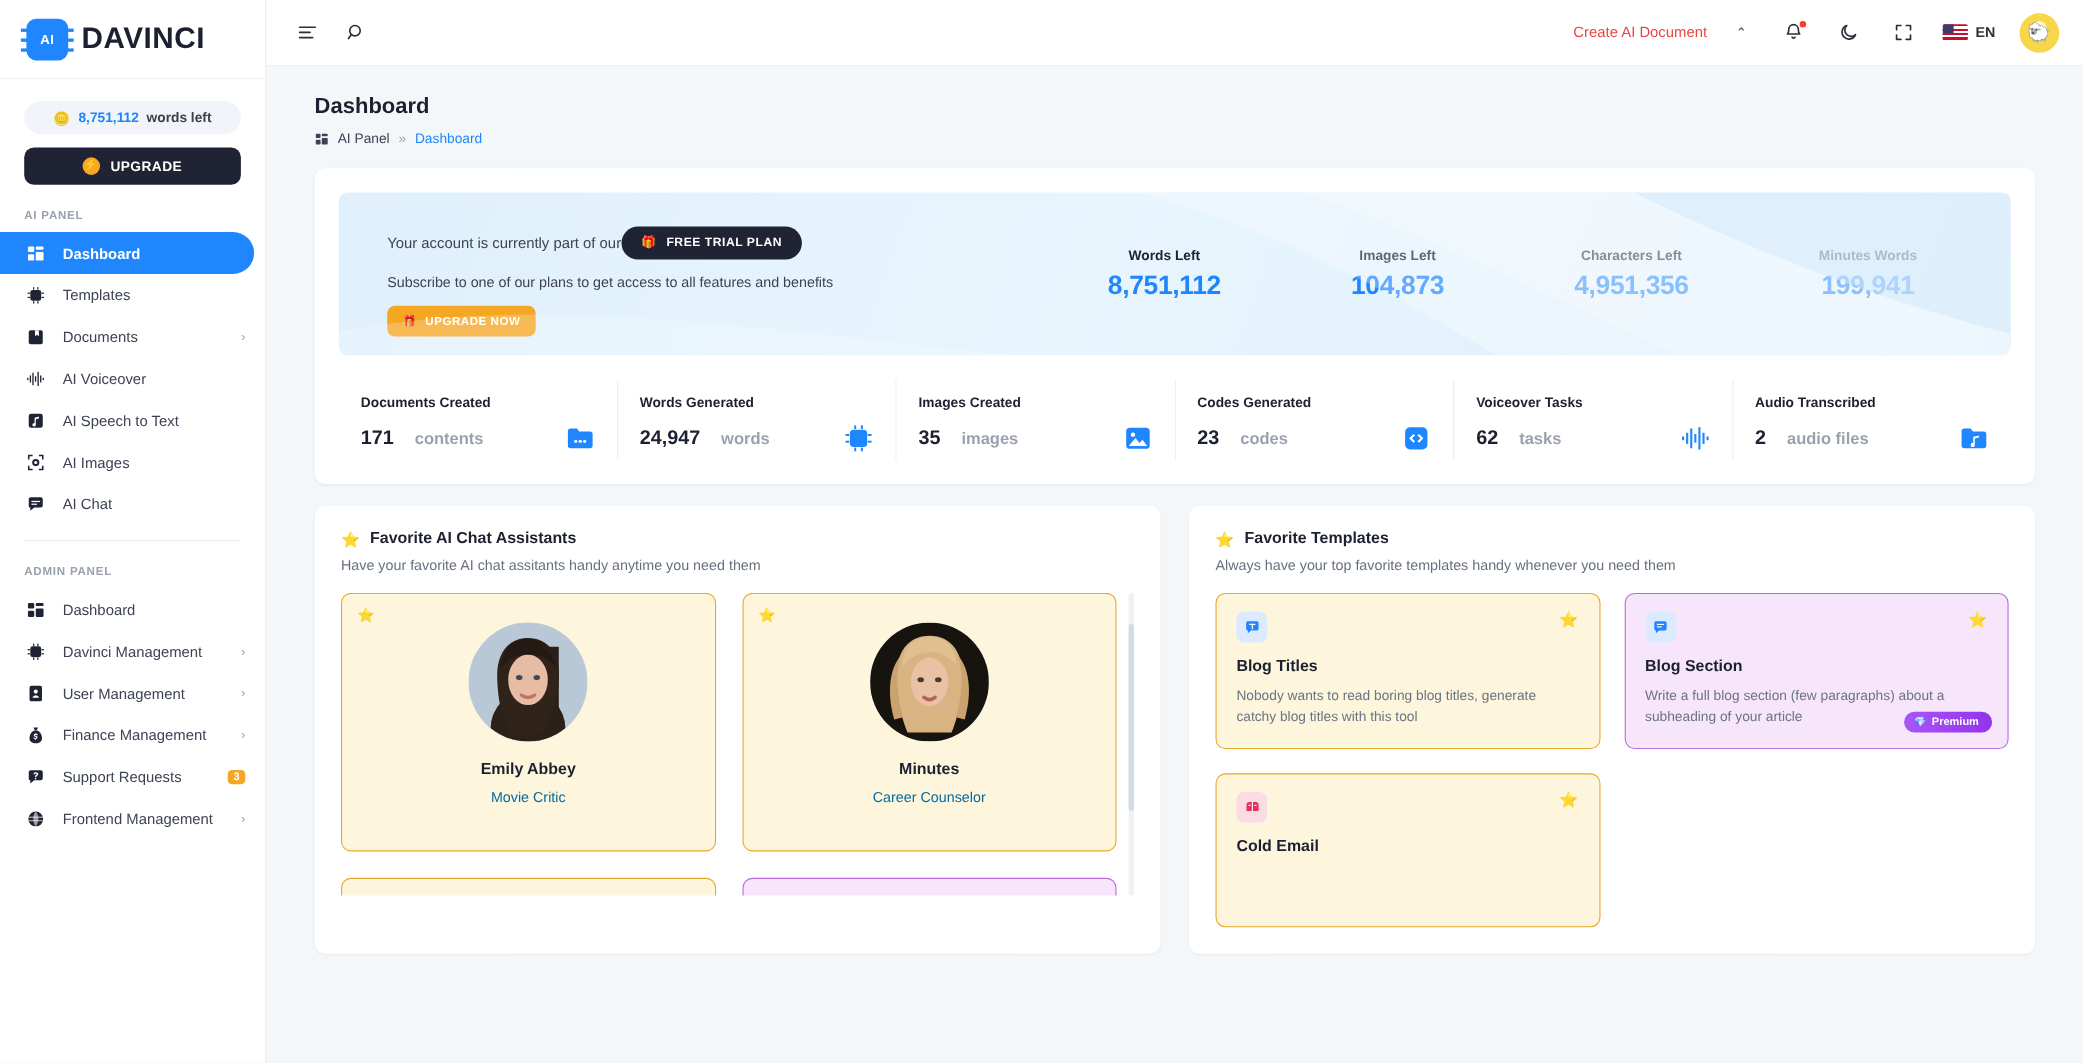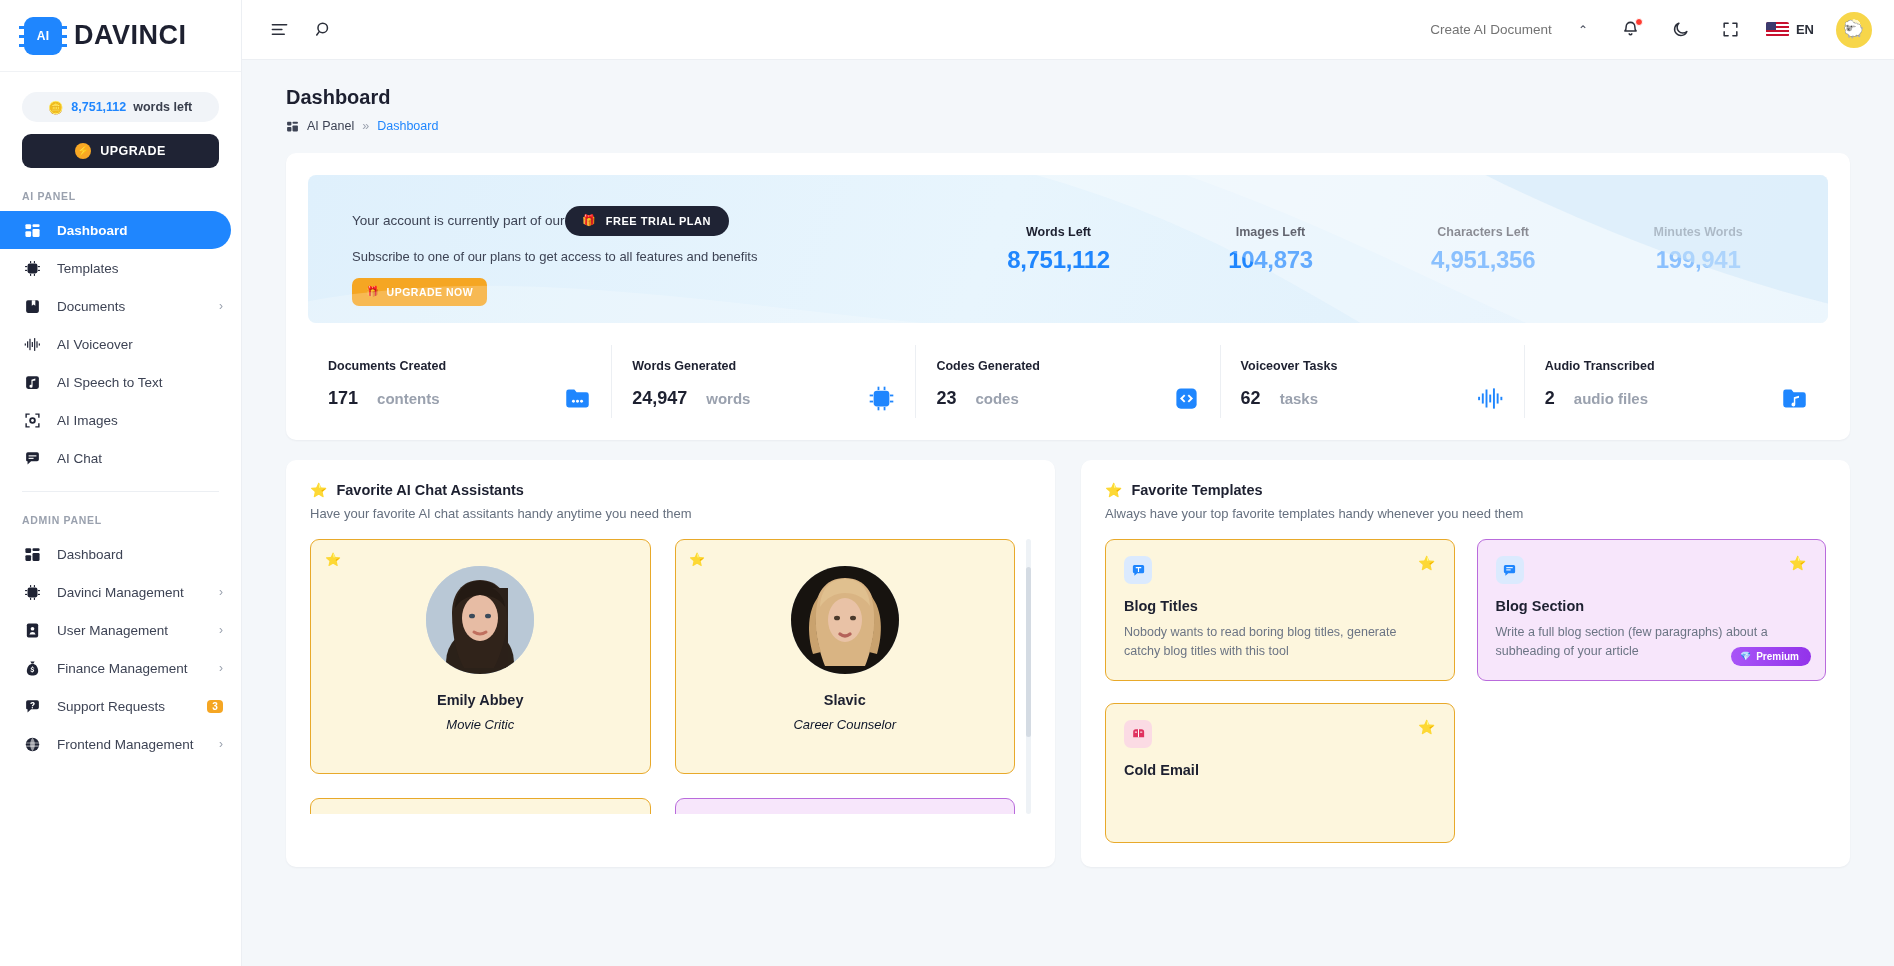--- a/index.html
+++ b/index.html
@@ -91,21 +91,21 @@
   .main { flex:1; height:966px; display:flex; flex-direction:column; overflow:hidden; }
 
   .topbar {
     height: 60px; background:#fff; display:flex; align-items:center;
     padding: 0 22px 0 18px; border-bottom:1px solid #eceff3; gap: 0;
   }
   .topbar .ticon { width:38px; height:38px; display:flex; align-items:center; justify-content:center; cursor:pointer; }
   .topbar .ticon svg { width:19px; height:19px; stroke:#2b2f3a; fill:none; stroke-width:1.9; }
   .spacer { flex:1; }
   .create-doc {
-    font-size:13.5px; color:#737373; cursor:pointer; white-space:nowrap;
+    font-size:13.5px; color:#ef4444; cursor:pointer; white-space:nowrap;
   }
   .caret-up { margin: 0 24px 0 26px; color:#4a505f; font-size:12px; cursor:pointer; }
   .bell-wrap { position:relative; }
   .bell-dot {
     position:absolute; top:7px; right:7px; width:8px; height:8px;
     border-radius:50%; background:#ff3b30; border:1.5px solid #fff;
   }
   .flag {
     width:23px; height:15px; border-radius:2px; overflow:hidden; position:relative;
     background: repeating-linear-gradient(#c8102e 0 2px, #fff 2px 4px);
@@ -206,21 +206,21 @@
     padding: 20px 16px 22px; position:relative; text-align:center; cursor:pointer;
     min-height: 235px;
   }
   .assist-card.purple { border-color:#b96bdc; background:#f7e6fb; }
   .assist-star { position:absolute; top:12px; left:14px; color:#f5a623; font-size:13px; }
   .assist-avatar {
     width:108px; height:108px; border-radius:50%; margin: 6px auto 0; overflow:hidden;
     background:#c9d5e0;
   }
   .assist-name { font-size:14.5px; font-weight:800; color:#1d2030; margin-top:18px; }
-  .assist-role { font-size:13px; color:#0f172a; margin-top:9px;font-style:italic; }
+  .assist-role { font-size:13px; color:#0369a1; margin-top:9px; }
 
   .scrolltrack {
     position:absolute; top:0; right:0; width:5px; height:100%;
     background:#eef2f6; border-radius:3px;
   }
   .scrollthumb {
     position:absolute; top:28px; right:0; width:5px; height:170px;
     background:#d4dbe3; border-radius:3px;
   }
 
@@ -562,20 +562,33 @@
                     <svg viewBox="0 0 24 24">
                       <rect x="5" y="5" width="14" height="14" rx="3"></rect>
                       <rect x="8.5" y="1.5" width="1.6" height="3"></rect>
                       <rect x="13.9" y="1.5" width="1.6" height="3"></rect>
                       <rect x="8.5" y="19.5" width="1.6" height="3"></rect>
                       <rect x="13.9" y="19.5" width="1.6" height="3"></rect>
                       <rect x="1.5" y="8.5" width="3" height="1.6"></rect>
                       <rect x="1.5" y="13.9" width="3" height="1.6"></rect>
                       <rect x="19.5" y="8.5" width="3" height="1.6"></rect>
                       <rect x="19.5" y="13.9" width="3" height="1.6"></rect>
+                    </svg>
+                  </div>
+                </div>
+              </div>
+              <div class="stat-cell">
+                <div class="st-title">Images Created</div>
+                <div class="stat-row">
+                  <div class="stat-val"><span>35</span><em>images</em></div>
+                  <div class="stat-ico">
+                    <svg viewBox="0 0 24 24">
+                      <rect x="2.5" y="3.5" width="19" height="17" rx="3"></rect>
+                      <circle cx="8" cy="9" r="1.8" fill="#fff"></circle>
+                      <path d="M4.6 18.2 10 11.8l3.3 3.9 2.4-2.6 3.8 5.1Z" fill="#fff"></path>
                     </svg>
                   </div>
                 </div>
               </div>
               <div class="stat-cell">
                 <div class="st-title">Codes Generated</div>
                 <div class="stat-row">
                   <div class="stat-val"><span>23</span><em>codes</em></div>
                   <div class="stat-ico">
                     <svg viewBox="0 0 24 24">
@@ -648,21 +661,21 @@
                     <div class="assist-avatar"><svg viewBox="0 0 108 108" width="108" height="108">
                         <rect width="108" height="108" fill="#17130f"></rect>
                         <path d="M54 12c20 0 30 16 30 36 0 24-6 42-10 52H34c-4-10-10-28-10-52 0-20 10-36 30-36Z" fill="#d9b483"></path>
                         <ellipse cx="54" cy="54" rx="17" ry="22" fill="#e9c2a6"></ellipse>
                         <path d="M54 13c16 0 24 11 25 27-6-9-15-13-25-13s-19 5-25 14c1-17 9-28 25-28Z" fill="#e0c08f"></path>
                         <ellipse cx="46" cy="52" rx="3" ry="2.3" fill="#4b3a2c"></ellipse>
                         <ellipse cx="62" cy="52" rx="3" ry="2.3" fill="#4b3a2c"></ellipse>
                         <path d="M49 68q5 4 10 0" stroke="#b4635a" stroke-width="3.4" fill="none" stroke-linecap="round"></path>
                         <path d="M28 30c-5 16-4 38 2 56l-8 2c-6-20-6-44 6-58Zm52 0c5 16 4 38-2 56l8 2c6-20 6-44-6-58Z" fill="#c9a26e"></path>
                       </svg></div>
-                    <div class="assist-name">Slavic</div>
+                    <div class="assist-name">Minutes</div>
                     <div class="assist-role">Career Counselor</div>
                   </div>
                   <div class="assist-card " style="min-height: 60px;"></div>
                   <div class="assist-card purple" style="min-height: 60px;"></div>
                 </div>
               <div class="scrolltrack">
                 <div class="scrollthumb"></div>
               </div>
             </div>
           </section>

